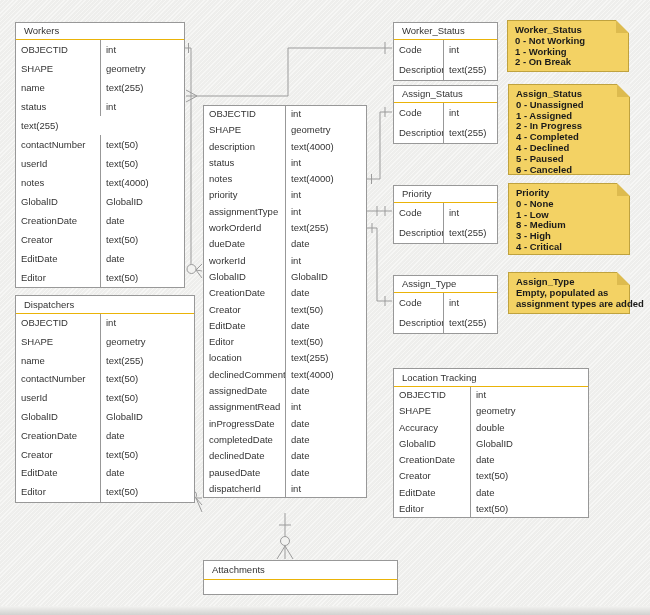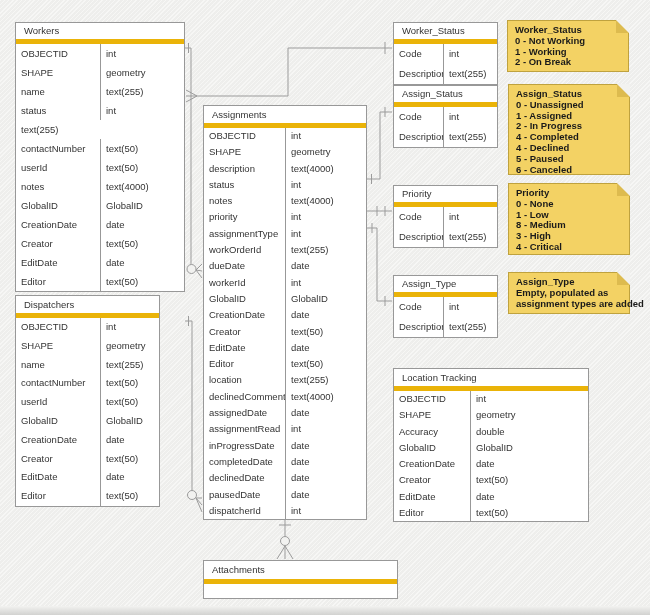--- a/index.html
+++ b/index.html
@@ -2,21 +2,21 @@
 <html><head>
 <meta charset="utf-8">
 <style>
   html,body{margin:0;padding:0;}
   body{font-family:"Liberation Sans", sans-serif; background:#e9e9e7;}
   .canvas{position:relative;width:650px;height:615px;background:#f2f2f0;overflow:hidden;
           background-image:repeating-linear-gradient(135deg, rgba(255,255,255,.35) 0 1px, rgba(0,0,0,0.015) 1px 3px);}
   .edges{position:absolute;left:0;top:0;z-index:1;}
   .table{position:absolute;z-index:2;background:#ffffff;border:1px solid #989898;box-sizing:border-box;
          font-size:9.5px;color:#333;}
-  .ttitle{height:var(--th);line-height:var(--th);padding-left:8px;border-bottom:5px solid #eab308;
+  .ttitle{height:var(--th);line-height:var(--th);padding-left:8px;border-bottom:1px solid #eab308;
           white-space:nowrap;overflow:hidden;}
   .trow{display:flex;height:var(--rh);line-height:var(--rh);}
   .fname{width:var(--split);padding-left:5px;border-right:1px solid #989898;box-sizing:border-box;
          white-space:nowrap;overflow:hidden;}
   .ftype{flex:1;padding-left:5px;white-space:nowrap;overflow:hidden;}
   .note{position:absolute;z-index:2;background:#f3d264;border:1px solid #bfa23e;box-sizing:border-box;
         padding:4px 0 0 7px;font-size:9.5px;font-weight:bold;color:#1a1a1a;line-height:10.8px;}
   .note .fold{position:absolute;top:-1px;right:-1px;width:0;height:0;
         border-top:13px solid #f2f2f0;border-left:13px solid #ddbb4f;}
   .note .nline{white-space:nowrap;}
@@ -124,21 +124,21 @@
       <div class="trow">
         <div class="fname">EditDate</div>
         <div class="ftype">date</div>
       </div>
       <div class="trow">
         <div class="fname">Editor</div>
         <div class="ftype">text(50)</div>
       </div>
     </div>
 
-  <div class="table" style="left:15px;top:295px;width:145px;--th:17px;--rh:18.8px;--split:85px;">
+  <div class="table" style="left:15px;top:295px;width:180px;--th:17px;--rh:18.8px;--split:85px;">
     <div class="ttitle">Dispatchers</div>
   <div class="trow">
         <div class="fname">OBJECTID</div>
         <div class="ftype">int</div>
       </div>
       <div class="trow">
         <div class="fname">SHAPE</div>
         <div class="ftype">geometry</div>
       </div>
       <div class="trow">
@@ -169,21 +169,20 @@
         <div class="fname">EditDate</div>
         <div class="ftype">date</div>
       </div>
       <div class="trow">
         <div class="fname">Editor</div>
         <div class="ftype">text(50)</div>
       </div>
     </div>
 
   <div class="table" style="left:203px;top:105px;width:164px;--th:17px;--rh:16.3px;--split:82px;">
-    <div class="ttitle">Assignments</div>
   <div class="trow">
         <div class="fname">OBJECTID</div>
         <div class="ftype">int</div>
       </div>
       <div class="trow">
         <div class="fname">SHAPE</div>
         <div class="ftype">geometry</div>
       </div>
       <div class="trow">
         <div class="fname">description</div>

